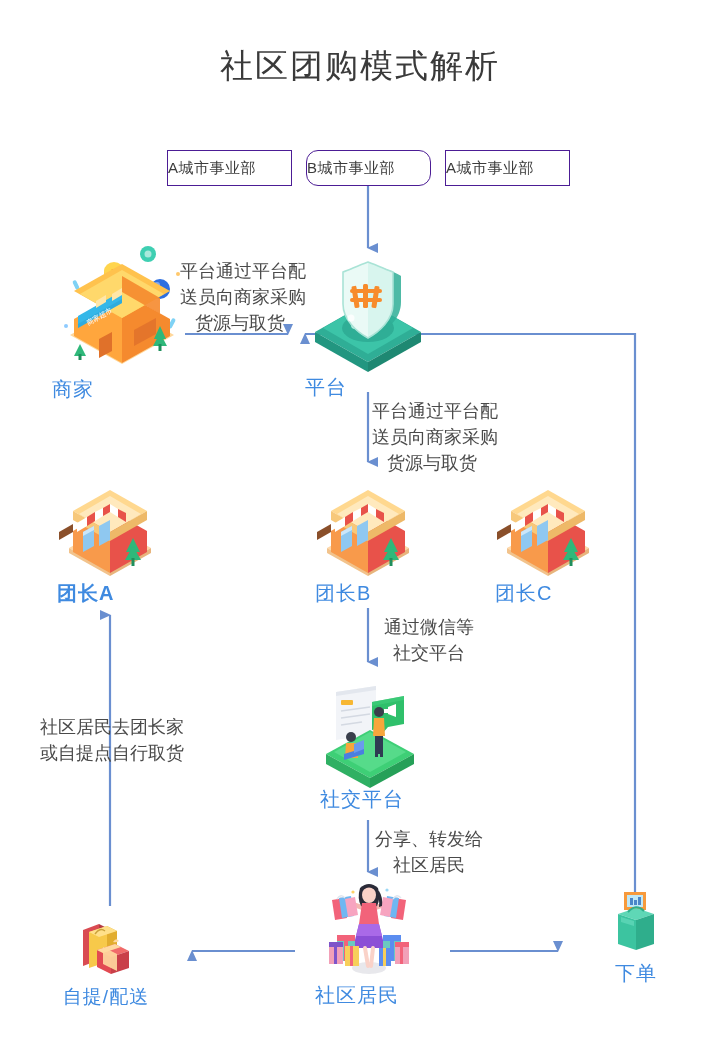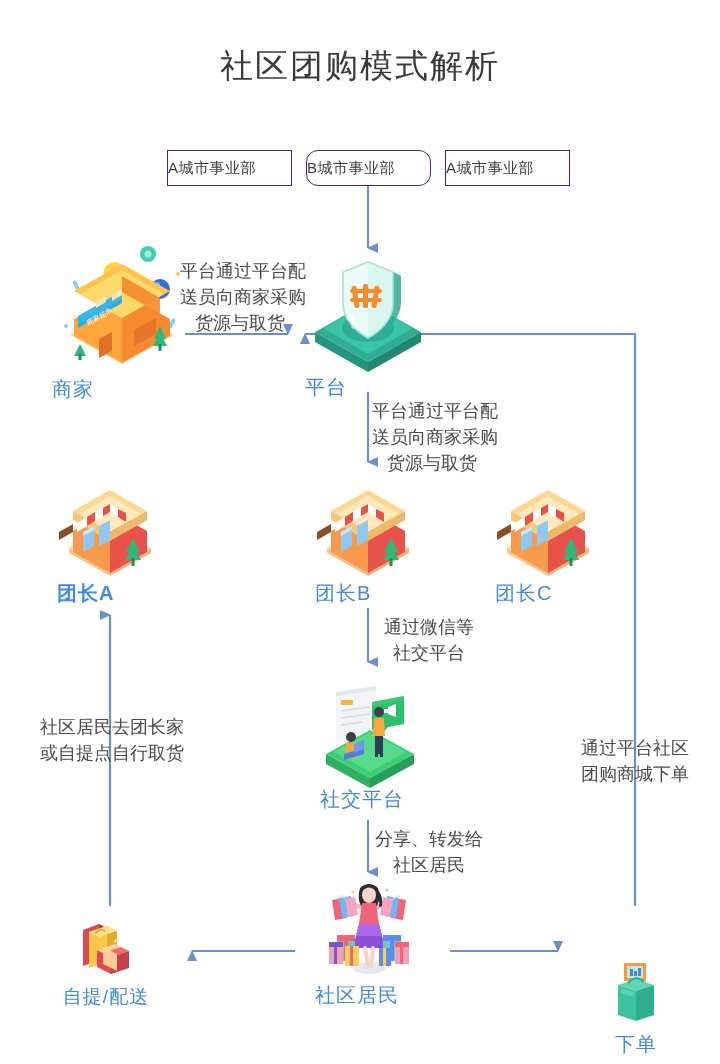--- a/index.html
+++ b/index.html
@@ -384,24 +384,20 @@
   <div class="abs edge-caption" style="left:374px; top:826px; width:110px;">
     <div>分享、转发给</div>
     <div>社区居民</div>
   </div>
 
   <div class="abs edge-caption" style="left:40px; top:714px; width:140px;">
     <div>社区居民去团长家</div>
     <div>或自提点自行取货</div>
   </div>
 
-  <div class="abs edge-caption" style="left:575px; top:735px; width:120px;">
-    <div>通过平台社区</div>
-    <div>团购商城下单</div>
-  </div>
 
   <div class="abs" style="left:315px; top:878px;">
     <span class="icon-wrap">
       <svg width="108" height="100" viewBox="0 0 108 100">
 
         <ellipse cx="54" cy="90" rx="17" ry="6" fill="#d8d8e0" opacity="0.6"></ellipse>
 
         <path d="M54,32 L26,22" stroke="#f4b6b0" stroke-width="5" stroke-linecap="round" fill="none"></path>
         <path d="M54,32 L82,22" stroke="#f4b6b0" stroke-width="5" stroke-linecap="round" fill="none"></path>
 
@@ -480,21 +476,21 @@
         <path d="M52,35 L34,41 L34,58 L52,52 Z" fill="#c93f49"></path>
 
         <path d="M26,31 L40,38 L40,55 L26,48 Z" fill="#ffd9a0" opacity="0.9"></path>
         <path d="M20,34 L38,28 L44,31 L26,37 Z" fill="#ffd9a0"></path>
         <path d="M36,26 q3,-5 6,-1 q-3,2 -6,1 Z" fill="#ffd9a0"></path>
       </svg>
     </span>
     <div class="node-label small" style="width:58px; margin-top:6px; margin-left:-28px; text-align:center; width:114px;">自提/配送</div>
   </div>
 
-  <div class="abs" style="left:610px; top:959px;font-family:Liberation Mono, monospace;">
+  <div class="abs" style="left:610px; top:888px;font-family:Liberation Mono, monospace;">
     <span class="icon-wrap">
       <svg width="52" height="66" viewBox="0 0 52 66">
 
         <path d="M14,4 L36,4 L36,22 L14,22 Z" fill="#f79a3c"></path>
         <path d="M17,7 L33,7 L33,19 L17,19 Z" fill="#bfe8f7"></path>
         <g fill="#4a86c9">
           <rect x="20" y="10" width="3" height="7"></rect>
           <rect x="24" y="12" width="3" height="5"></rect>
           <rect x="28" y="9" width="3" height="8"></rect>
         </g>

